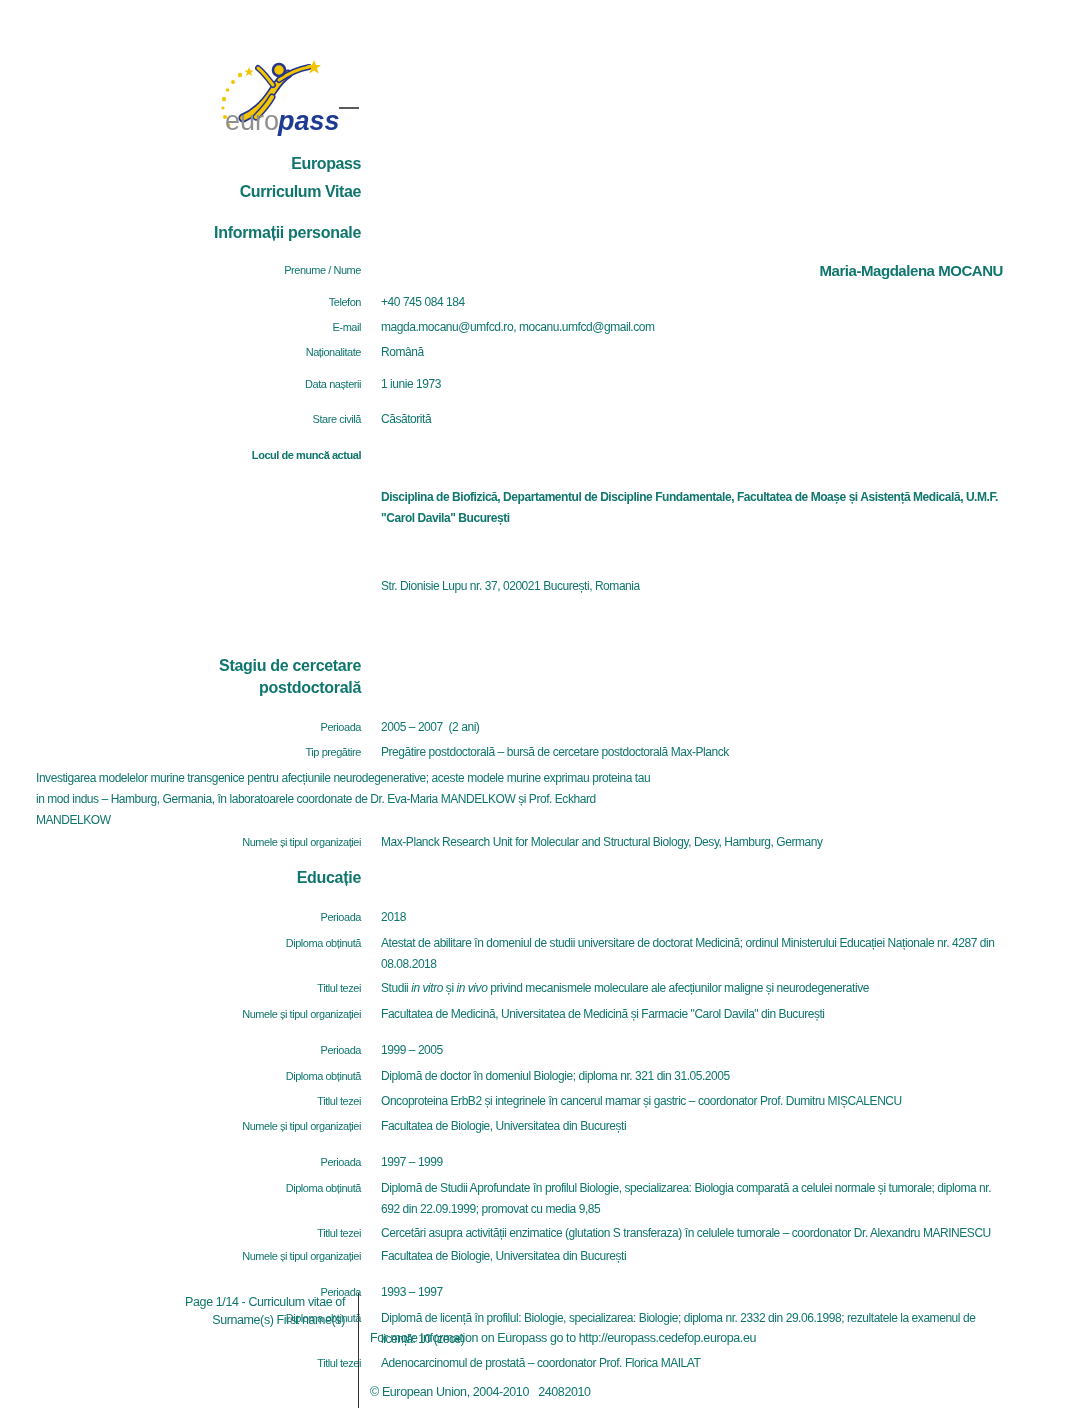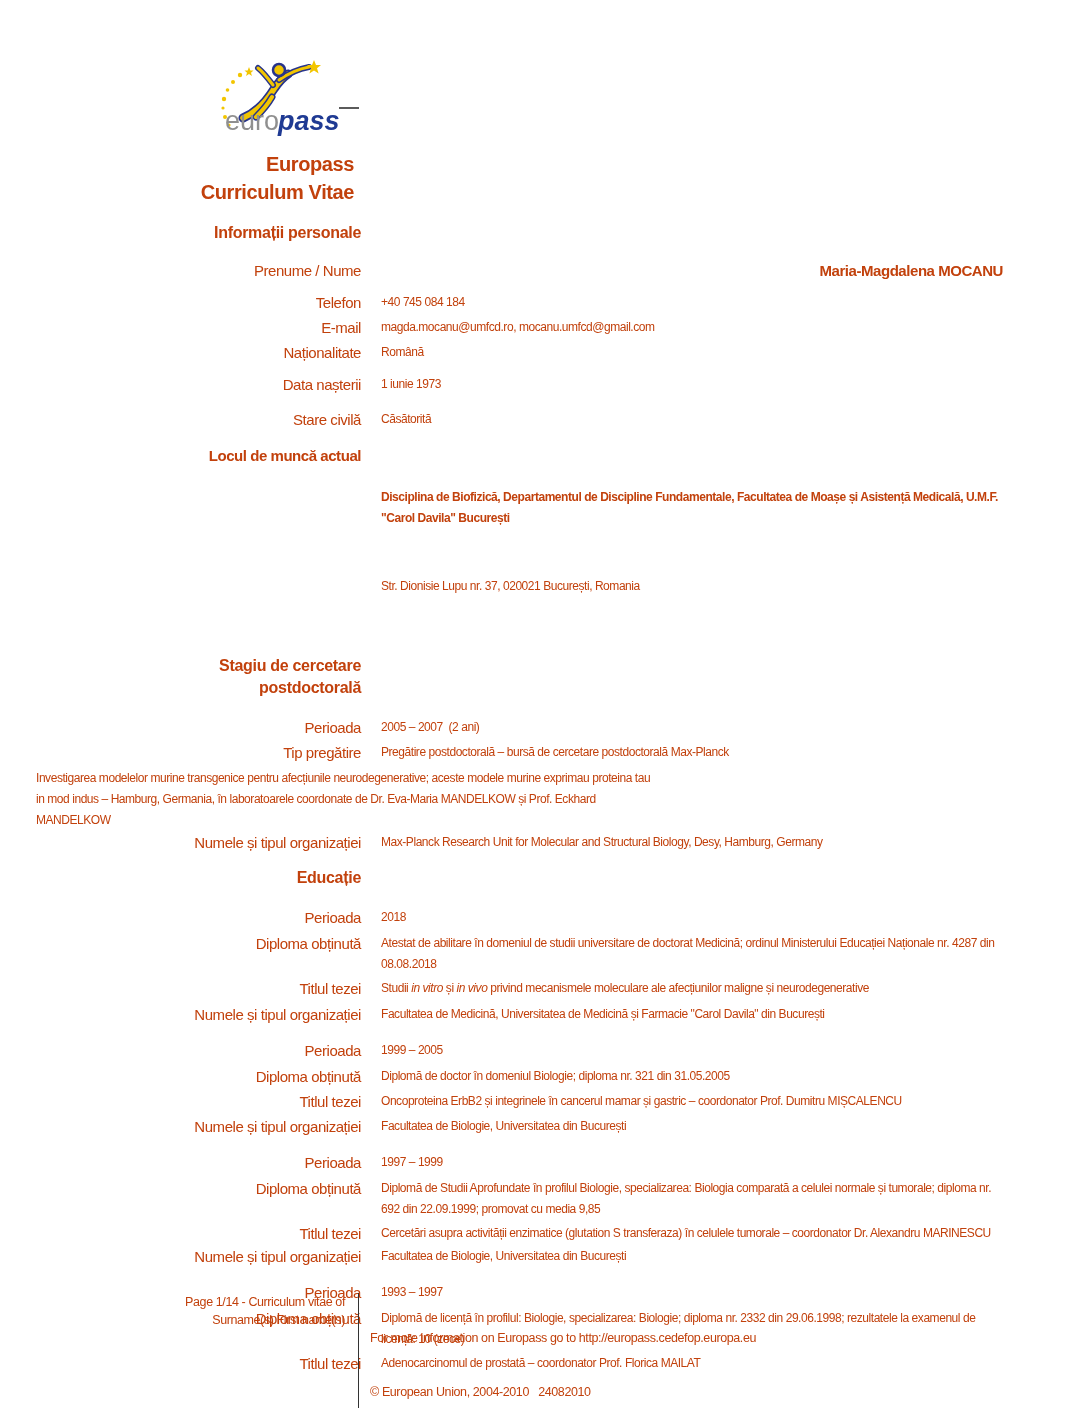--- a/index.html
+++ b/index.html
@@ -1,34 +1,34 @@
 <!DOCTYPE html>
 <html><head>
 <meta charset="utf-8">
 <style>
   html,body{margin:0;padding:0;background:#fff;}
   .page{
     position:relative;
     width:1088px;height:1408px;
     background:#fff;
     font-family:"Liberation Sans",sans-serif;
-    color:#c2410c;
+    color:#0f766e;
     overflow:hidden;
   }
   .logo{position:absolute;left:213px;top:58px;width:150px;height:84px;}
   .doc-title{
-    position:absolute;top:150px;left:9px;width:345px;
-    text-align:right;font-weight:bold;font-size:20px;line-height:28px;
+    position:absolute;top:150px;left:16px;width:345px;
+    text-align:right;font-weight:bold;font-size:16px;line-height:28px;
     letter-spacing:-0.4px;
   }
   .content{position:absolute;top:222px;left:16px;width:1010px;}
   .row{display:flex;align-items:flex-start;}
   .lbl{
     flex:none;width:345px;text-align:right;
-    font-size:15px;line-height:21px;letter-spacing:-0.45px;
+    font-size:11px;line-height:21px;letter-spacing:-0.45px;
   }
   .val{
     margin-left:20px;width:622px;
     font-size:12px;line-height:21px;letter-spacing:-0.45px;
     white-space:pre-wrap;
   }
   .sec .lbl{font-size:16px;font-weight:bold;line-height:22px;letter-spacing:-0.3px;}
   .b{font-weight:bold;}
   .name{font-size:15px;text-align:right;}
   .addr{margin-top:5px;}

